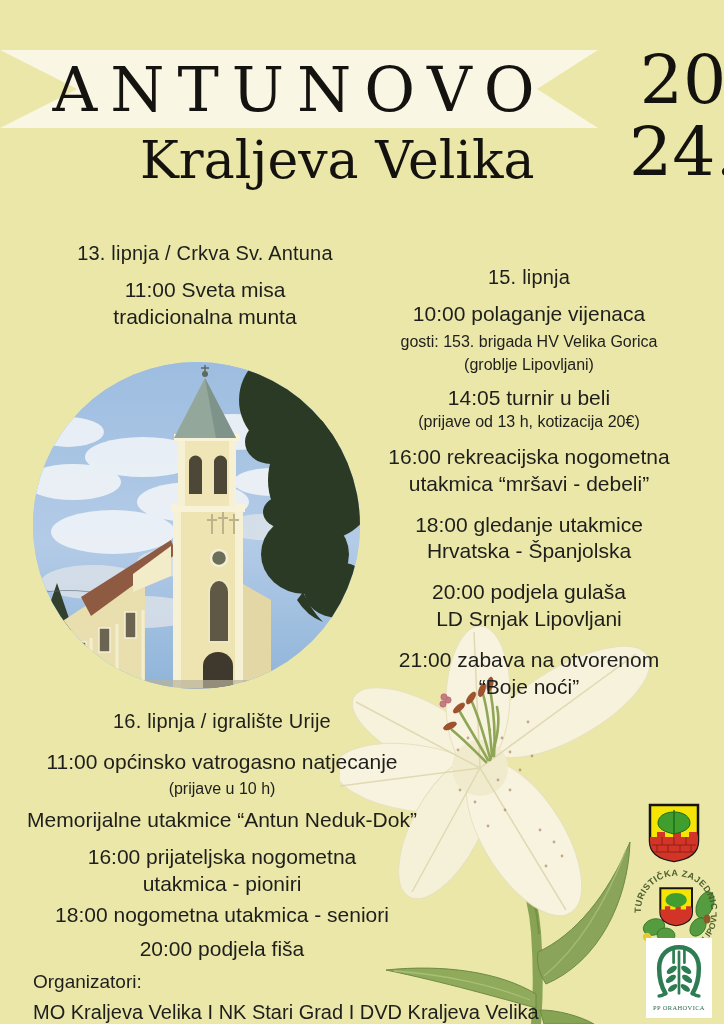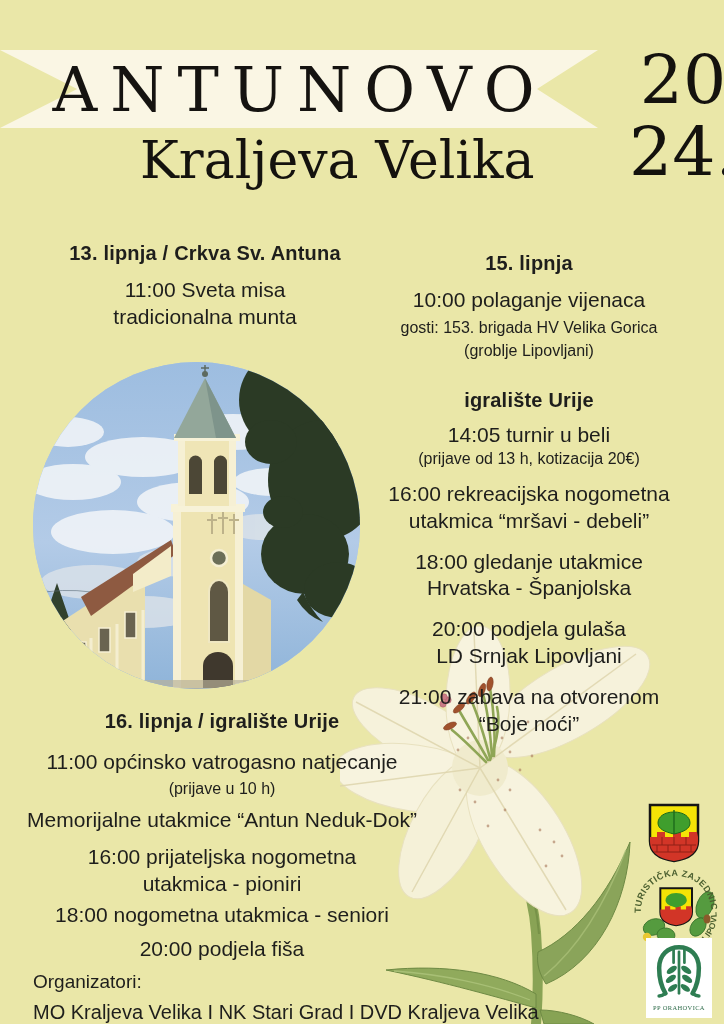--- a/index.html
+++ b/index.html
@@ -27,28 +27,28 @@
     font-size:68px;line-height:1.06;color:#14120e;
   }
   .subtitle{
     left:140px;top:130px;width:414px;text-align:left;
     font-family:"DejaVu Serif","Liberation Serif",serif;
     font-size:52px;color:#14120e;white-space:nowrap;
   }
   
   .col{text-align:center;z-index:3;}
   .col div{white-space:nowrap;}
-  .h{font-weight:700;font-size:20px;letter-spacing:.2px;}
+  .h{font-weight:400;font-size:20px;letter-spacing:.2px;}
   .ln{font-size:21px;line-height:1.28;}
   .sm{font-size:16px;line-height:1.25;}
   .mt3{margin-top:3px;}.mt4{margin-top:4px;}.mt8{margin-top:8px;}
   .mt10{margin-top:10px;}.mt12{margin-top:12px;}.mt14{margin-top:14px;}
   .mt16{margin-top:16px;}.mt28{margin-top:28px;}
   .col-a{left:0;top:262px;width:410px;}
-  .col-b{left:357px;top:252px;width:344px;}
+  .col-b{left:357px;top:266px;width:344px;}
   .col-c{left:2px;top:710px;width:440px;}
   
   .photo{
     left:33px;top:362px;width:327px;height:327px;border-radius:50%;
     overflow:hidden;z-index:2;background:#a9c4e2;
   }
   
   .lily{left:340px;top:580px;width:330px;height:444px;z-index:1;}
   
   .footer{left:33px;top:971px;z-index:3;}
@@ -241,21 +241,20 @@
   <div class="ln mt12">11:00 Sveta misa</div>
   <div class="ln">tradicionalna munta</div>
 </div>
 
 <div class="abs col col-b">
   <div class="h">15. lipnja</div>
   <div class="ln mt12">10:00 polaganje vijenaca</div>
   <div class="sm mt4">gosti: 153. brigada HV Velika Gorica</div>
   <div class="sm mt3">(groblje Lipovljani)</div>
 
-  <div class="h mt28">igralište Urije</div>
   <div class="ln mt10">14:05 turnir u beli</div>
   <div class="sm">(prijave od 13 h, kotizacija 20€)</div>
   <div class="ln mt12">16:00 rekreacijska nogometna</div>
   <div class="ln">utakmica “mršavi - debeli”</div>
   <div class="ln mt14">18:00 gledanje utakmice</div>
   <div class="ln">Hrvatska - Španjolska</div>
   <div class="ln mt14">20:00 podjela gulaša</div>
   <div class="ln">LD Srnjak Lipovljani</div>
   <div class="ln mt14">21:00 zabava na otvorenom</div>
   <div class="ln">“Boje noći”</div>

